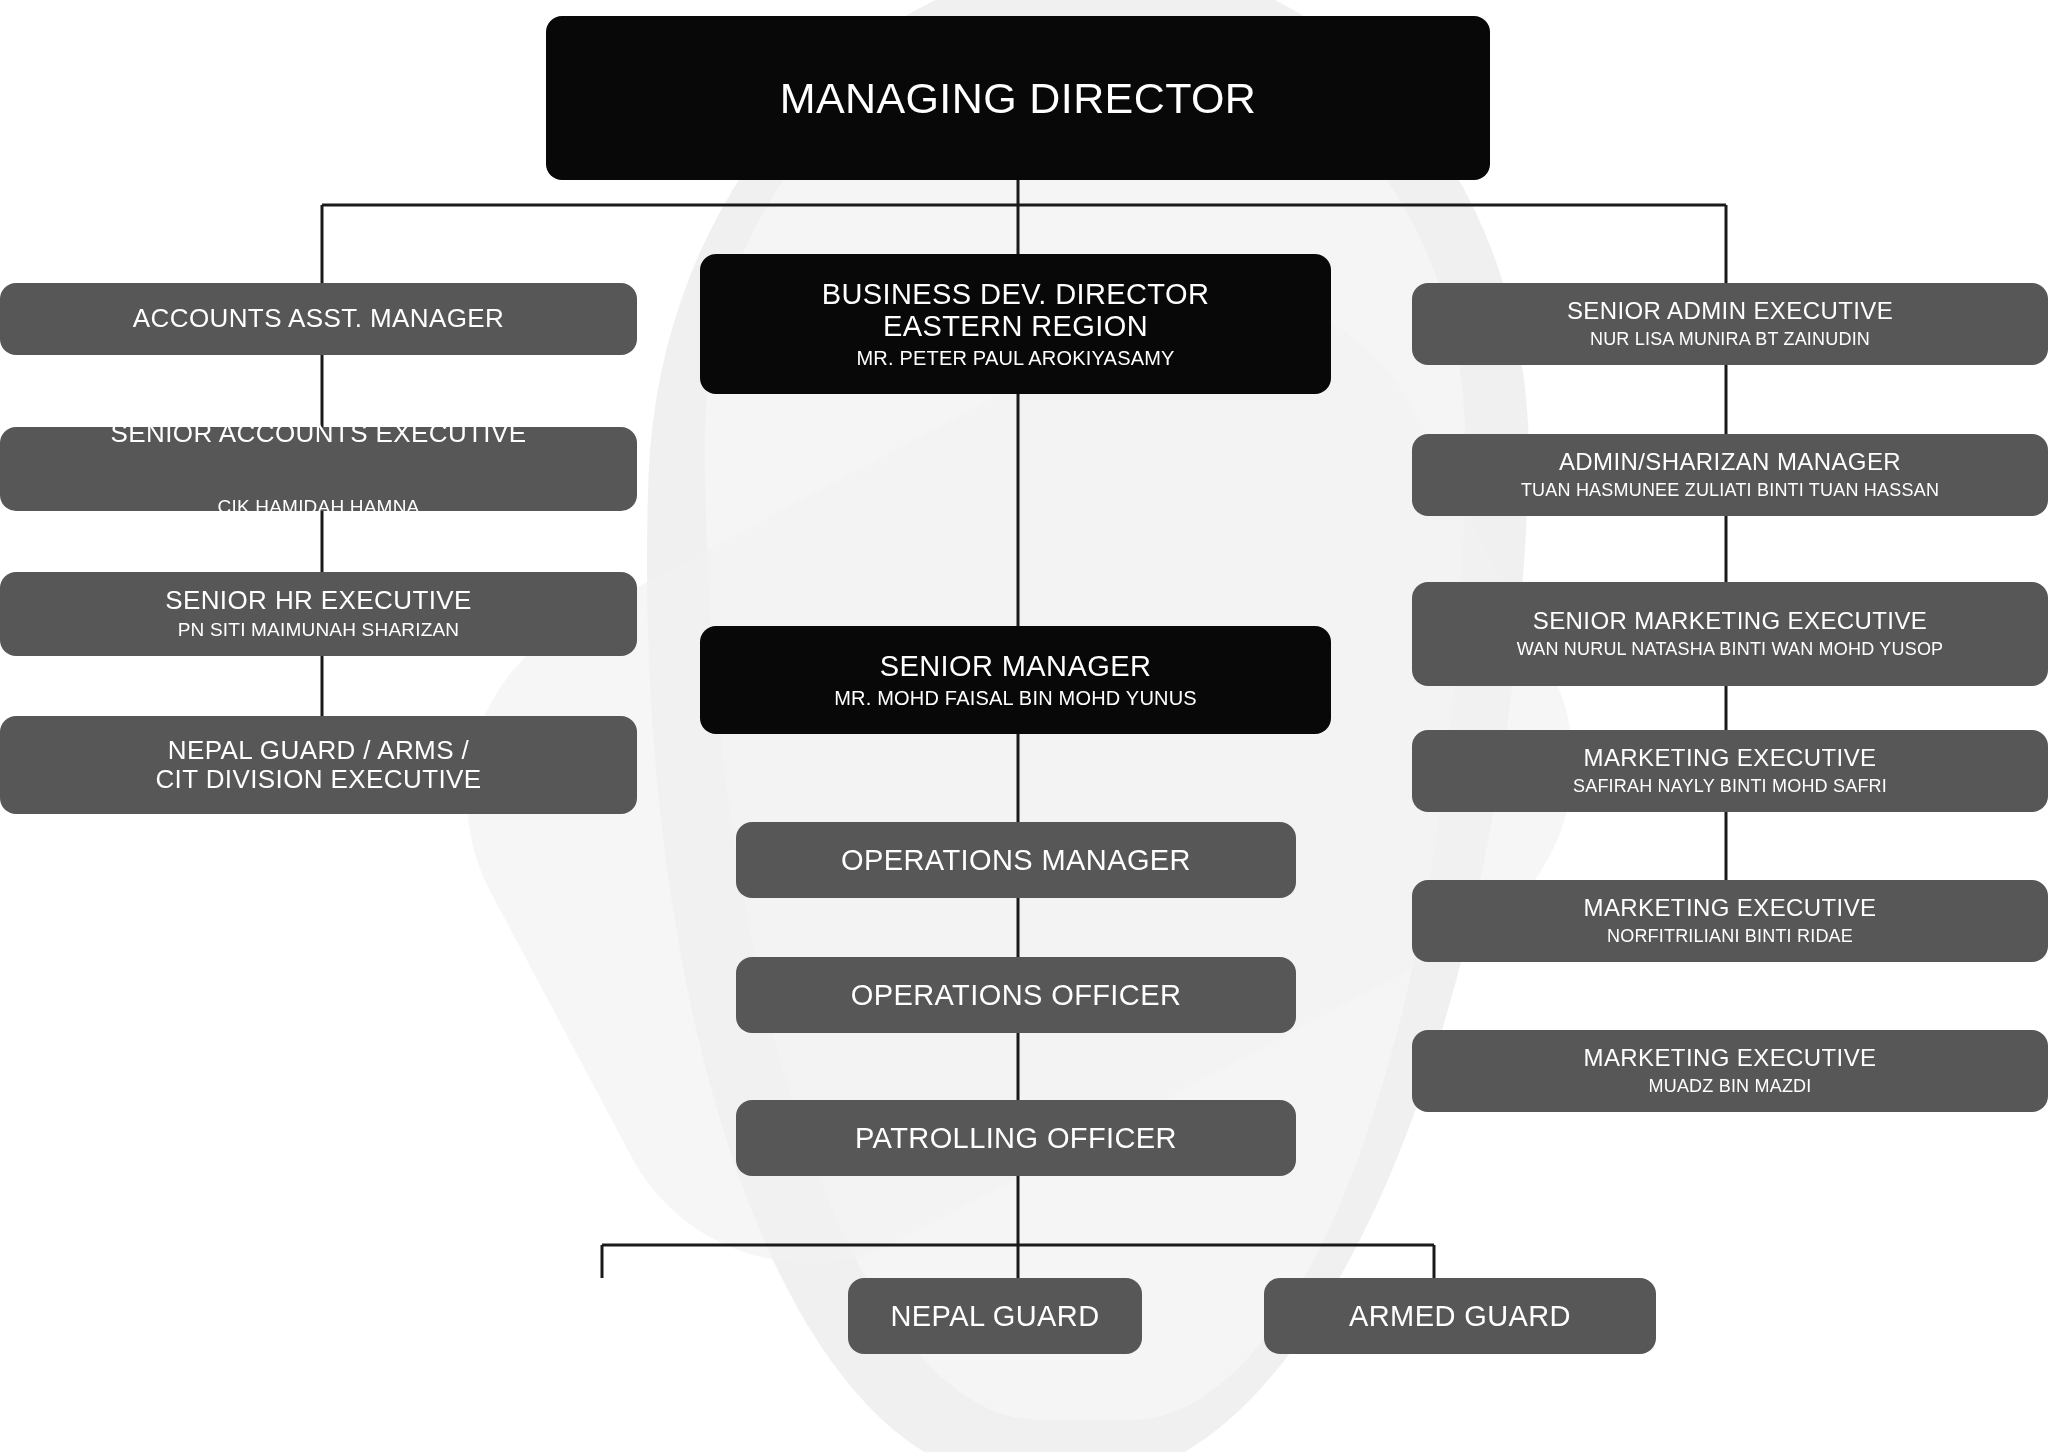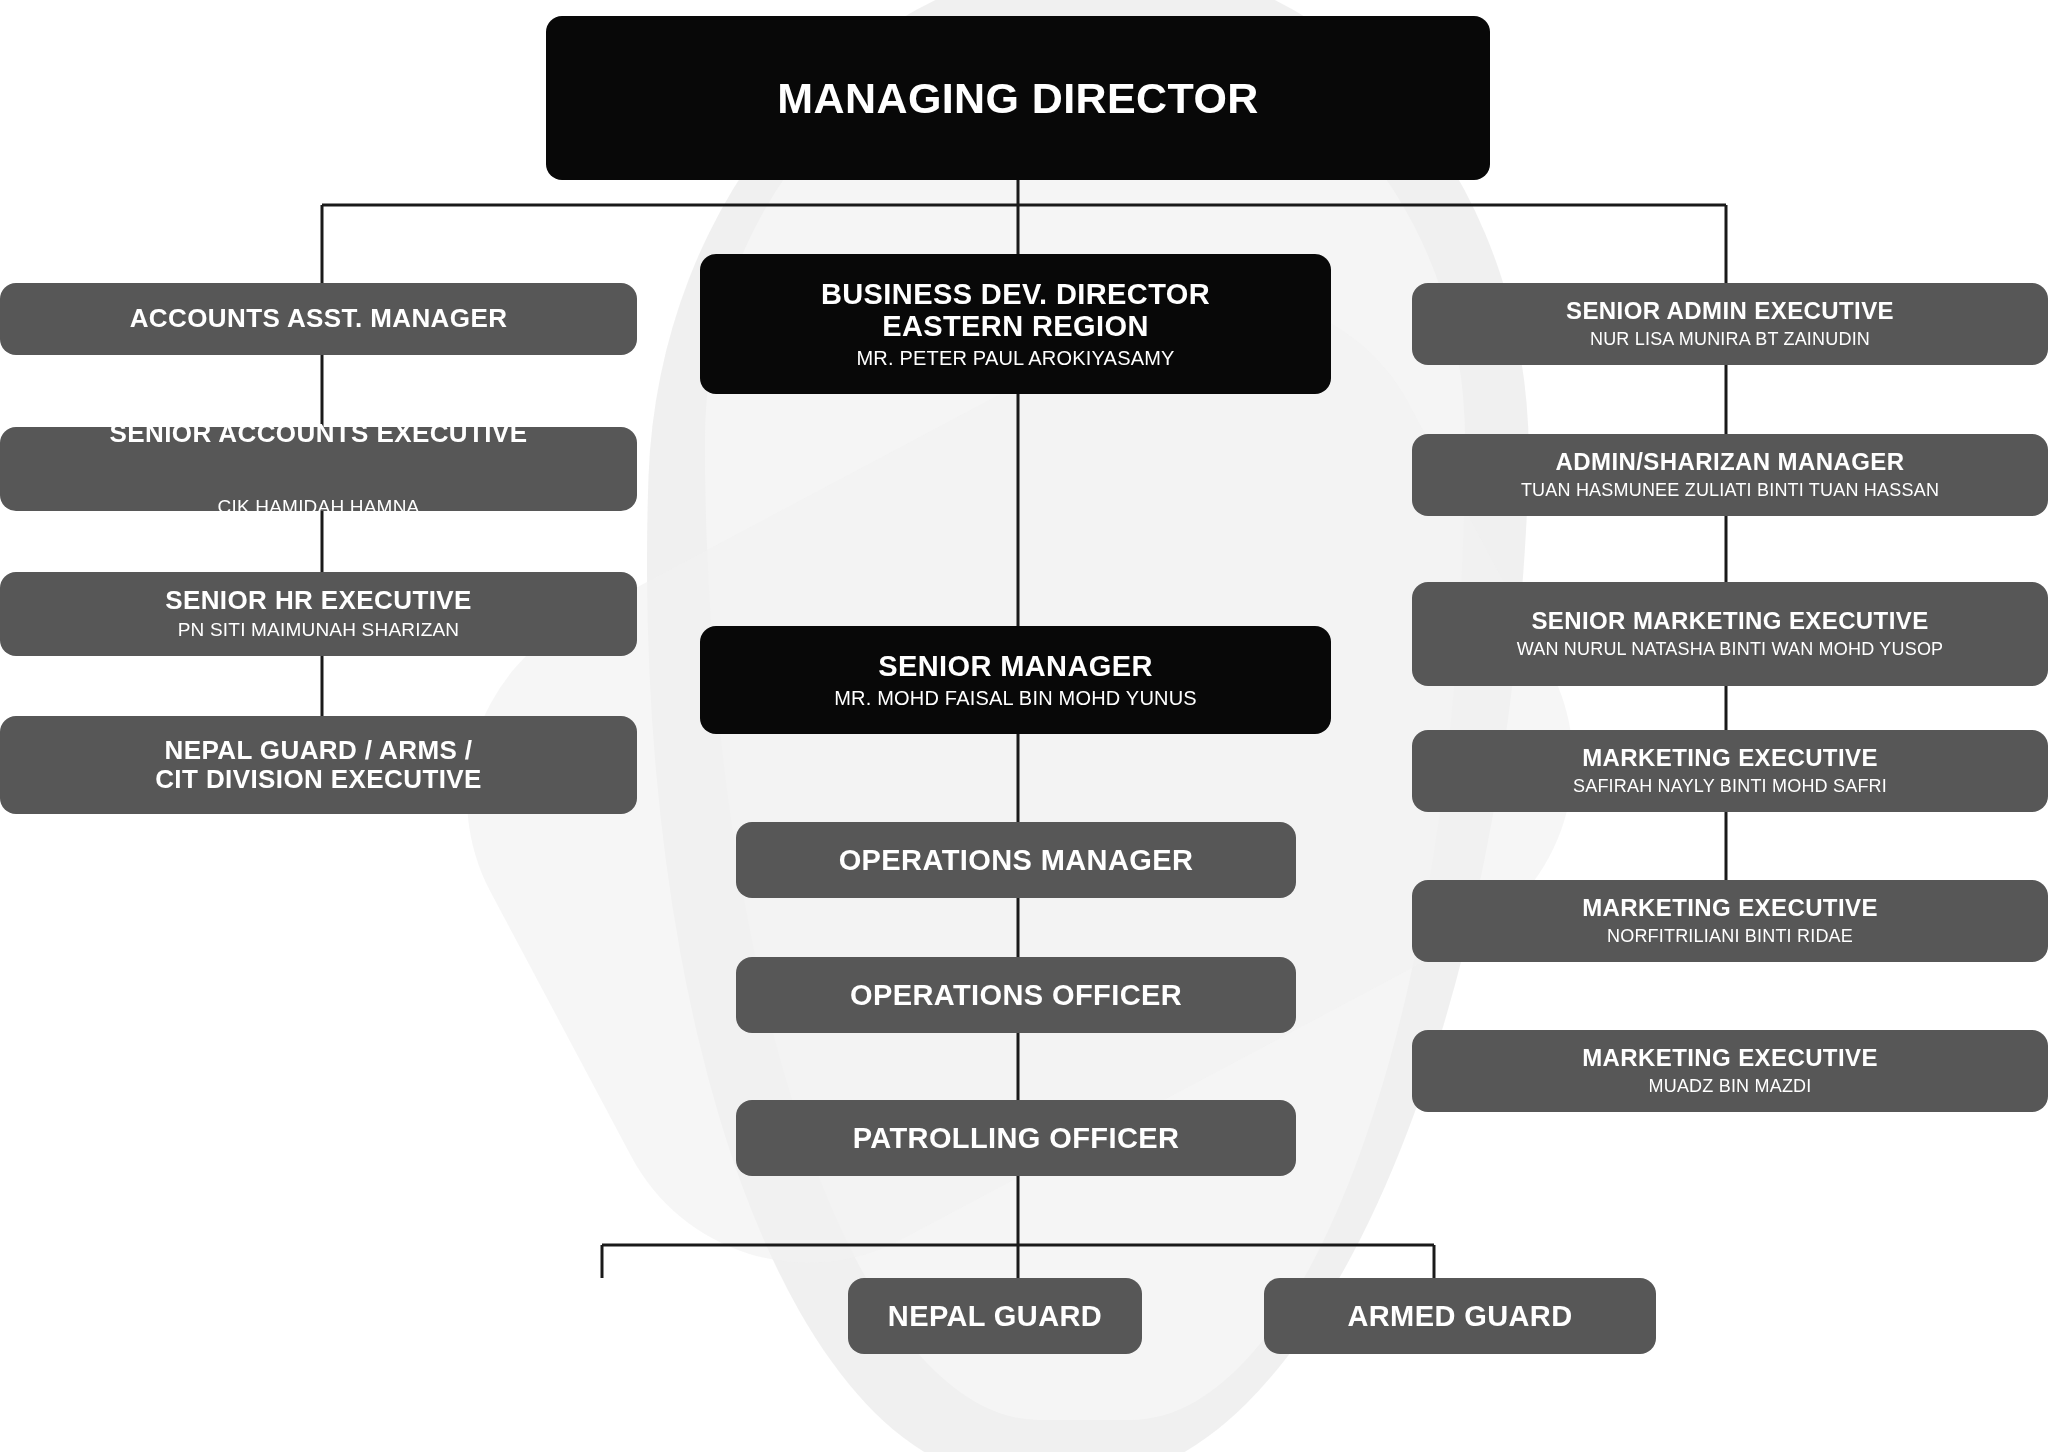--- a/index.html
+++ b/index.html
@@ -69,21 +69,21 @@
     color: #ffffff;
     display: flex;
     flex-direction: column;
     align-items: center;
     justify-content: center;
     text-align: center;
     z-index: 2;
     padding: 6px 14px;
   }
   .node .title {
-    font-weight: bold;
+    font-weight: normal;
     letter-spacing: 0.4px;
     line-height: 1.12;
   }
   .node .person {
     font-weight: normal;
     letter-spacing: 0.2px;
     line-height: 1.2;
     margin-top: 4px;
   }
   .node.black { background: #080808; }

